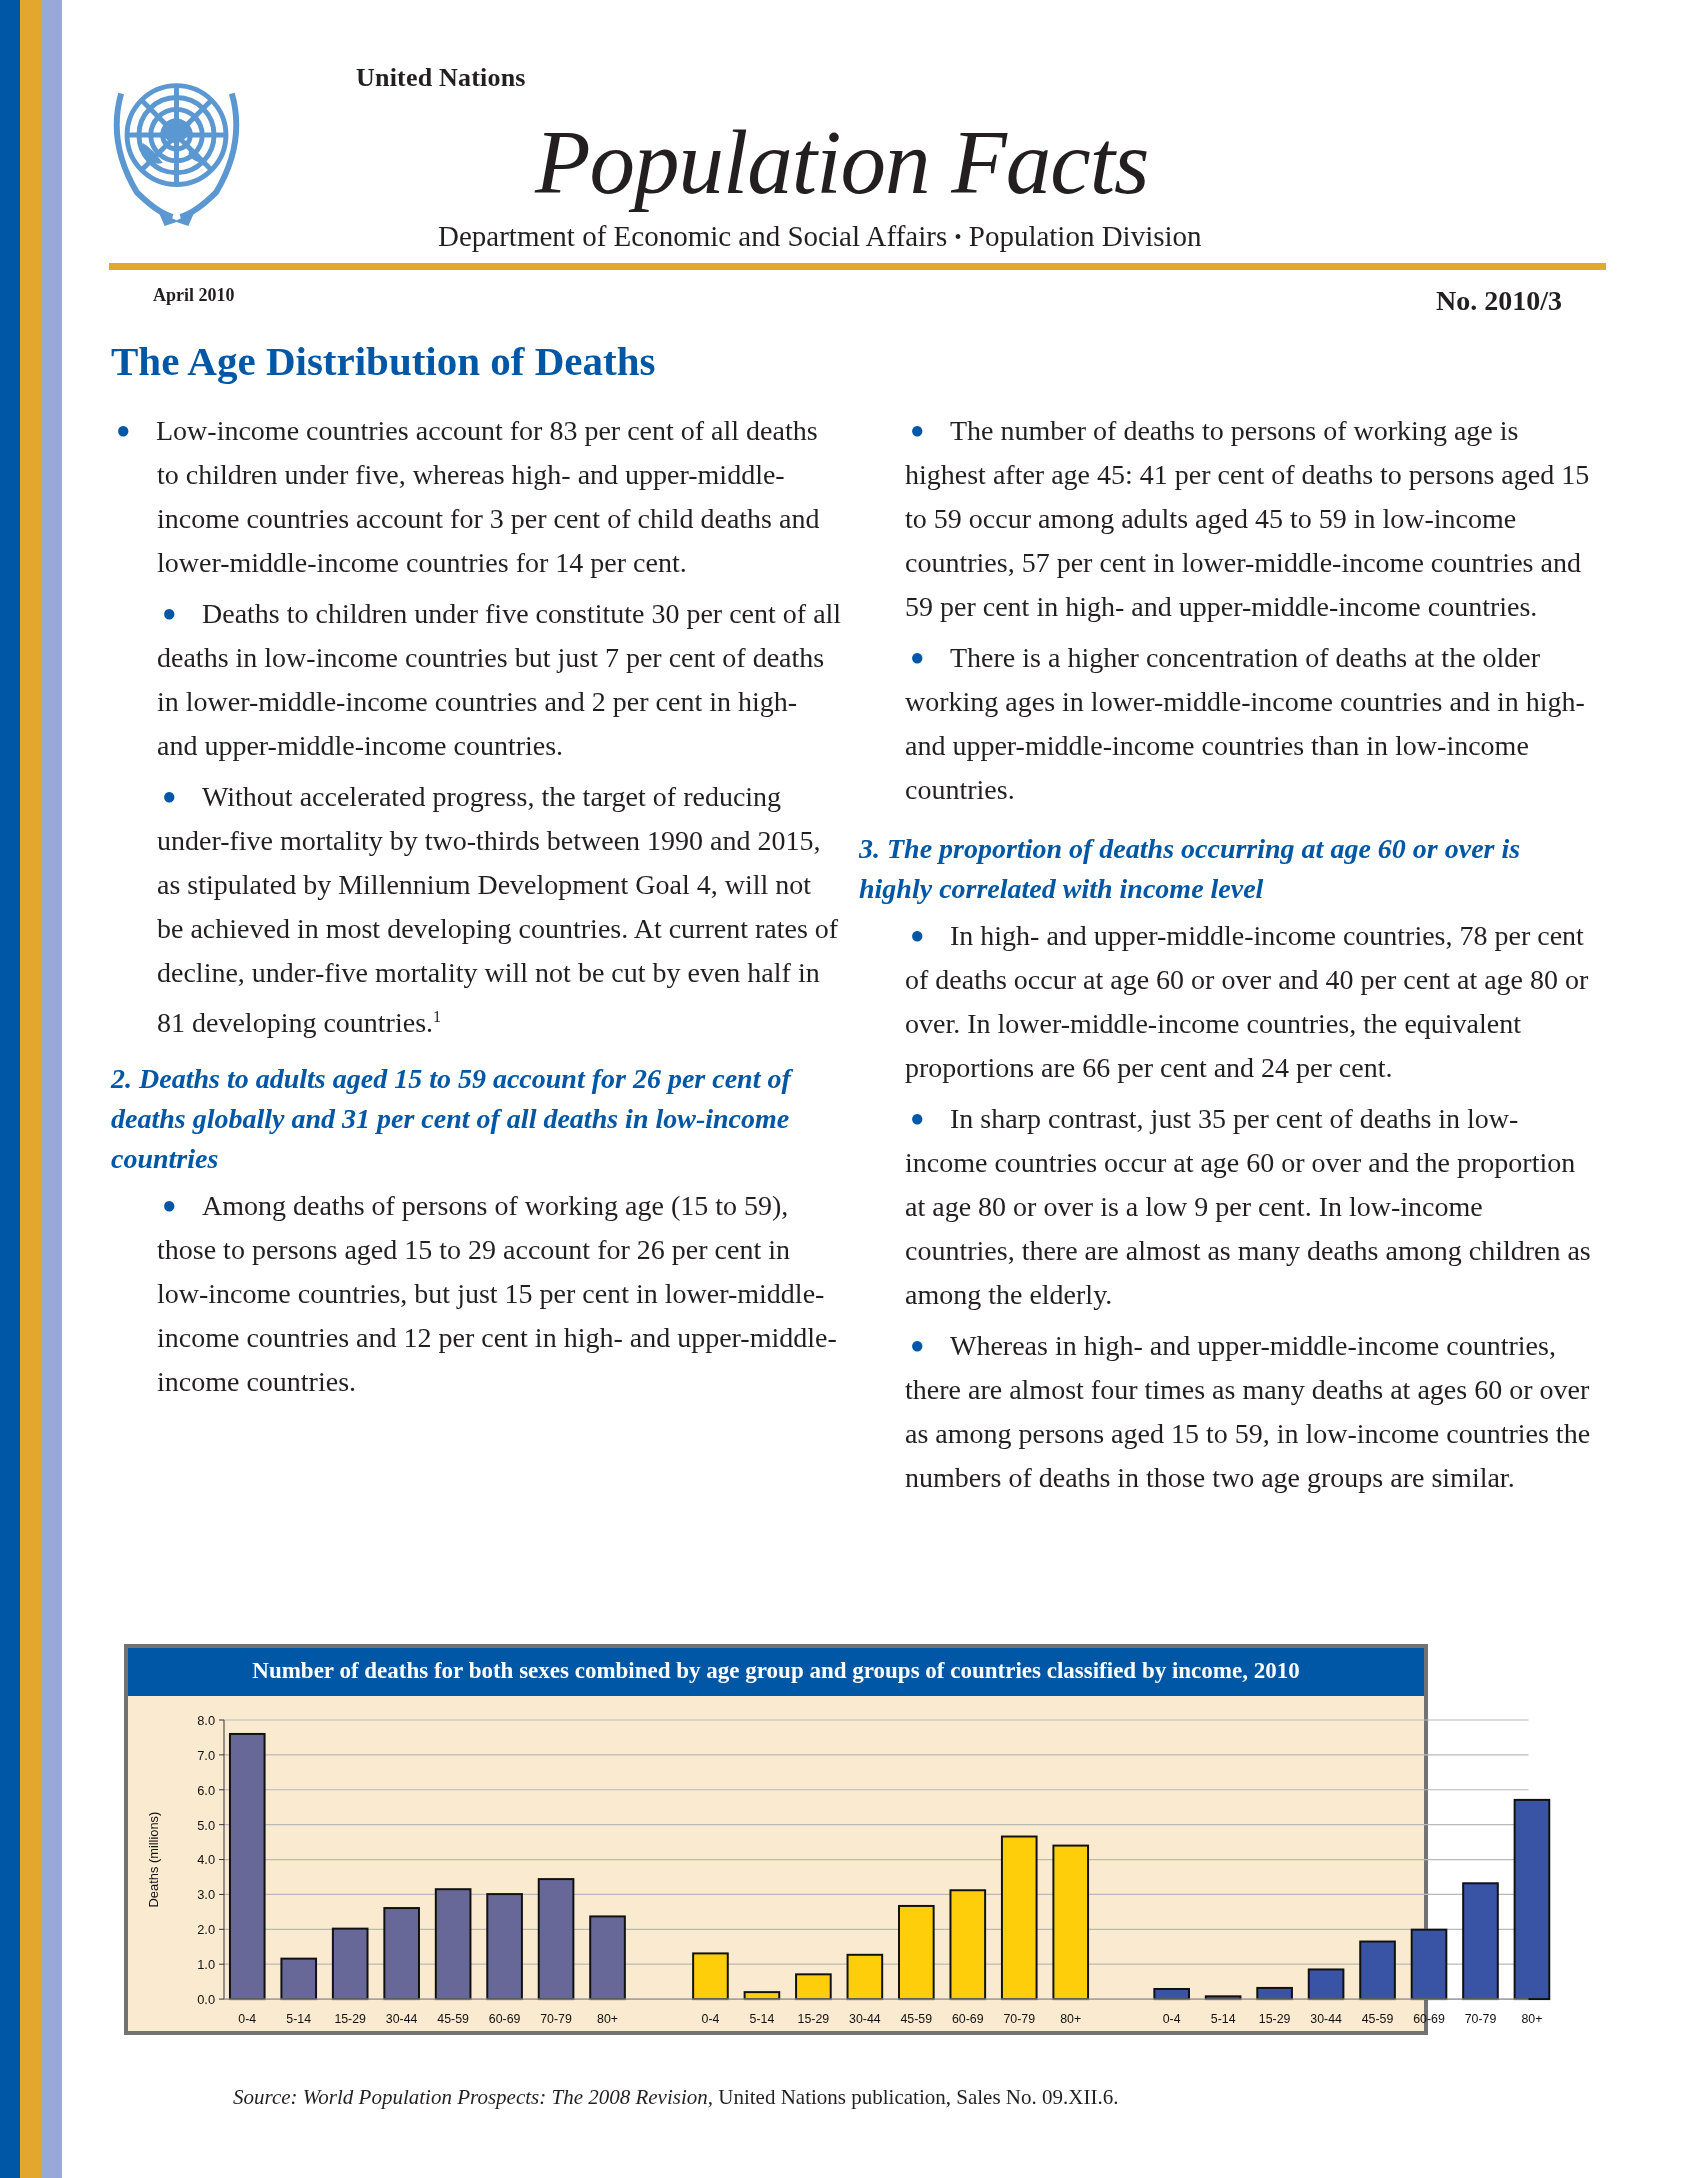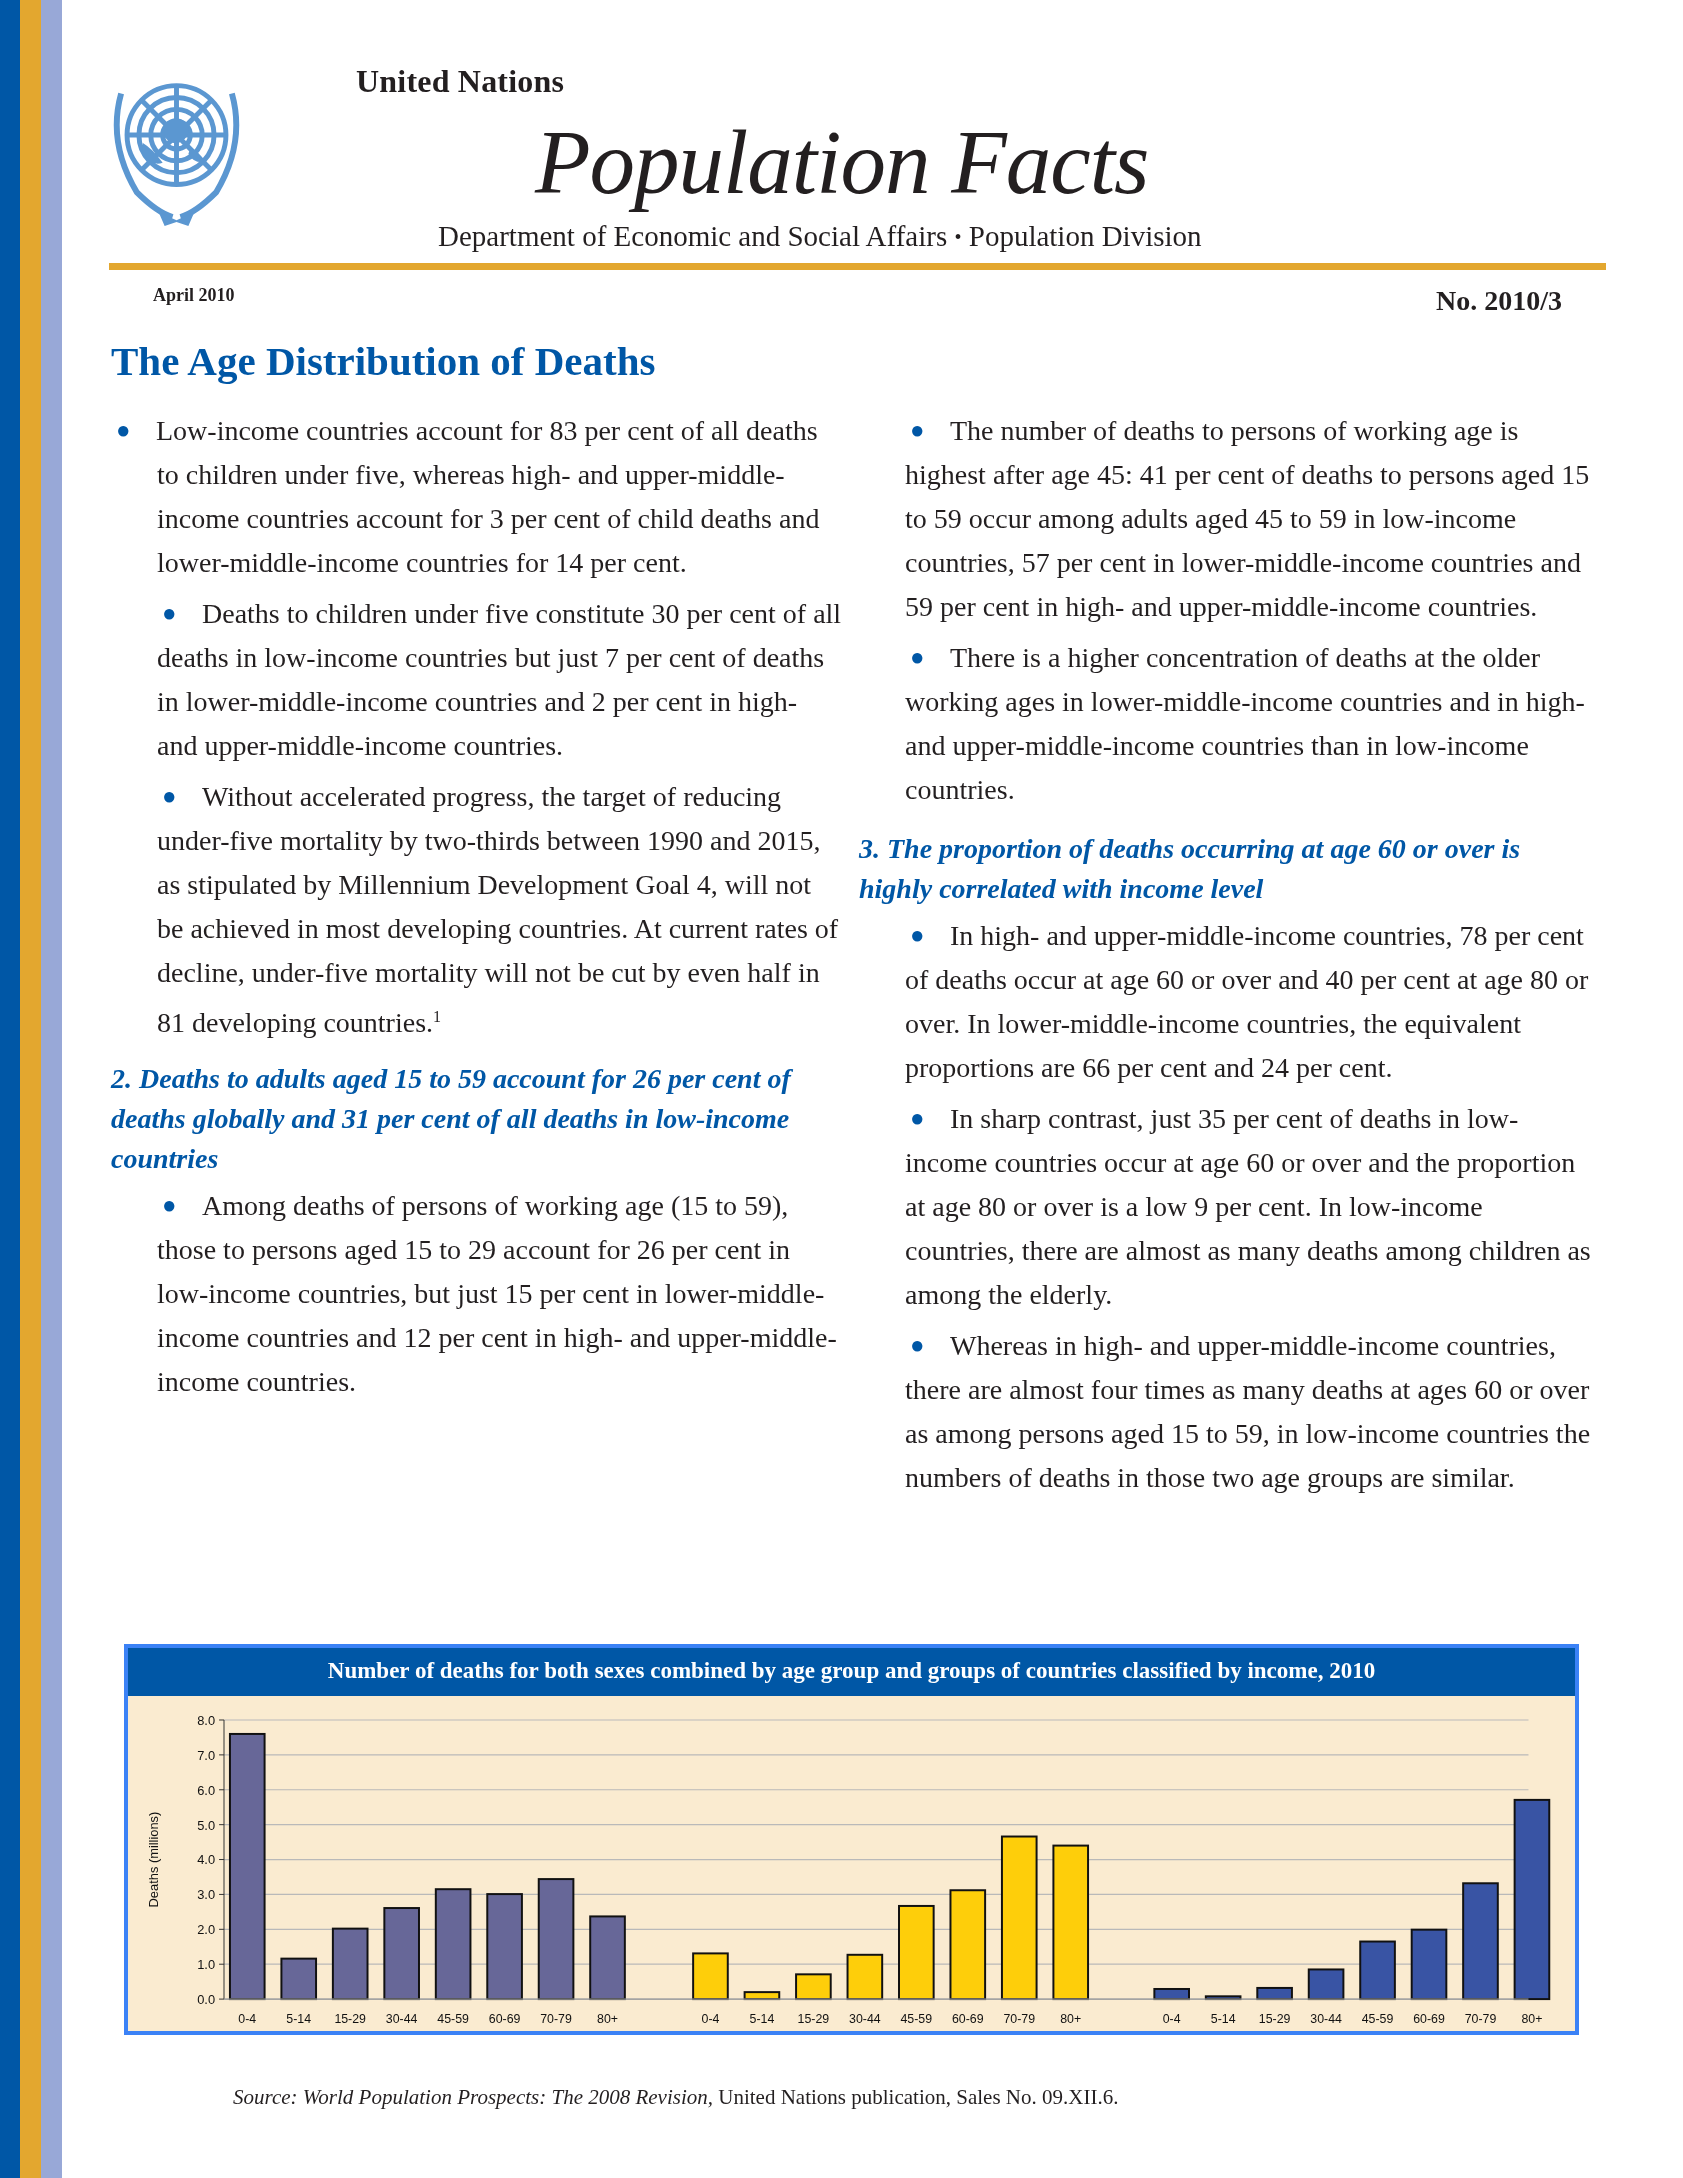--- a/index.html
+++ b/index.html
@@ -2,36 +2,36 @@
 <html><head>
 <meta charset="utf-8">
 <style>
   html,body{margin:0;padding:0;background:#fff;}
   body{width:1683px;height:2178px;position:relative;overflow:hidden;font-family:"Liberation Serif","DejaVu Serif",serif;color:#231f20;}
   .stripe{position:absolute;top:0;bottom:0;}
   .s1{left:0;width:20px;background:#0057a6;}
   .s2{left:20px;width:21px;background:#e3a72f;}
   .s3{left:41px;width:21px;background:#98a8d7;}
   .logo{position:absolute;left:107px;top:54px;width:139px;height:178px;}
-  .un{position:absolute;left:356px;top:63px;font-size:32px;font-weight:bold;letter-spacing:0.2px;}
+  .un{position:absolute;left:356px;top:63px;font-size:26px;font-weight:bold;letter-spacing:0.2px;}
   .pf{position:absolute;left:535px;top:117px;font-size:91px;font-style:italic;letter-spacing:-1px;line-height:1;}
   .dept{position:absolute;left:438px;top:220px;font-size:29px;}
   .goldline{position:absolute;left:109px;right:77px;top:263px;height:7px;background:#e3a72f;}
   .date{position:absolute;left:153px;top:285px;font-size:18px;font-weight:bold;}
   .issue{position:absolute;right:121px;top:285px;font-size:28px;font-weight:bold;}
   .title{position:absolute;left:111px;top:337px;font-size:41px;font-weight:bold;color:#0057a6;}
   .col{position:absolute;font-size:28px;line-height:44px;}
   .colL{left:111px;top:408px;width:733px;}
   .colR{left:859px;top:408px;width:733px;}
   .h{color:#0057a6;font-style:italic;font-weight:bold;font-size:28px;line-height:40px;margin:0 0 4px 0;}
   .p{margin:0 0 6px 0;padding-left:46px;}
   .p .b{color:#0057a6;display:inline-block;width:55px;padding-left:6px;font-size:24px;vertical-align:2px;}
   .p .ind{margin-left:-46px;}
   sup{font-size:16px;}
-  .chartbox{position:absolute;left:124px;top:1644px;width:1455px;height:391px;border:4px solid #3b82f6;background:#faebd0;box-sizing:border-box;}
+  .chartbox{position:absolute;left:124px;top:1644px;width:1304px;height:391px;border:4px solid #737373;background:#faebd0;box-sizing:border-box;}
   .charthead{background:#0057a6;color:#fff;text-align:center;font-size:23px;font-weight:bold;height:48px;line-height:46px;}
   .chartsvg{position:absolute;left:0;top:48px;}
   .source{position:absolute;left:188px;top:2085px;font-size:21px;margin-left:45px;}
   .source i{font-style:italic;}
 </style>
 </head>
 <body>
 
 <div class="stripe s1"></div>
 <div class="stripe s2"></div>

